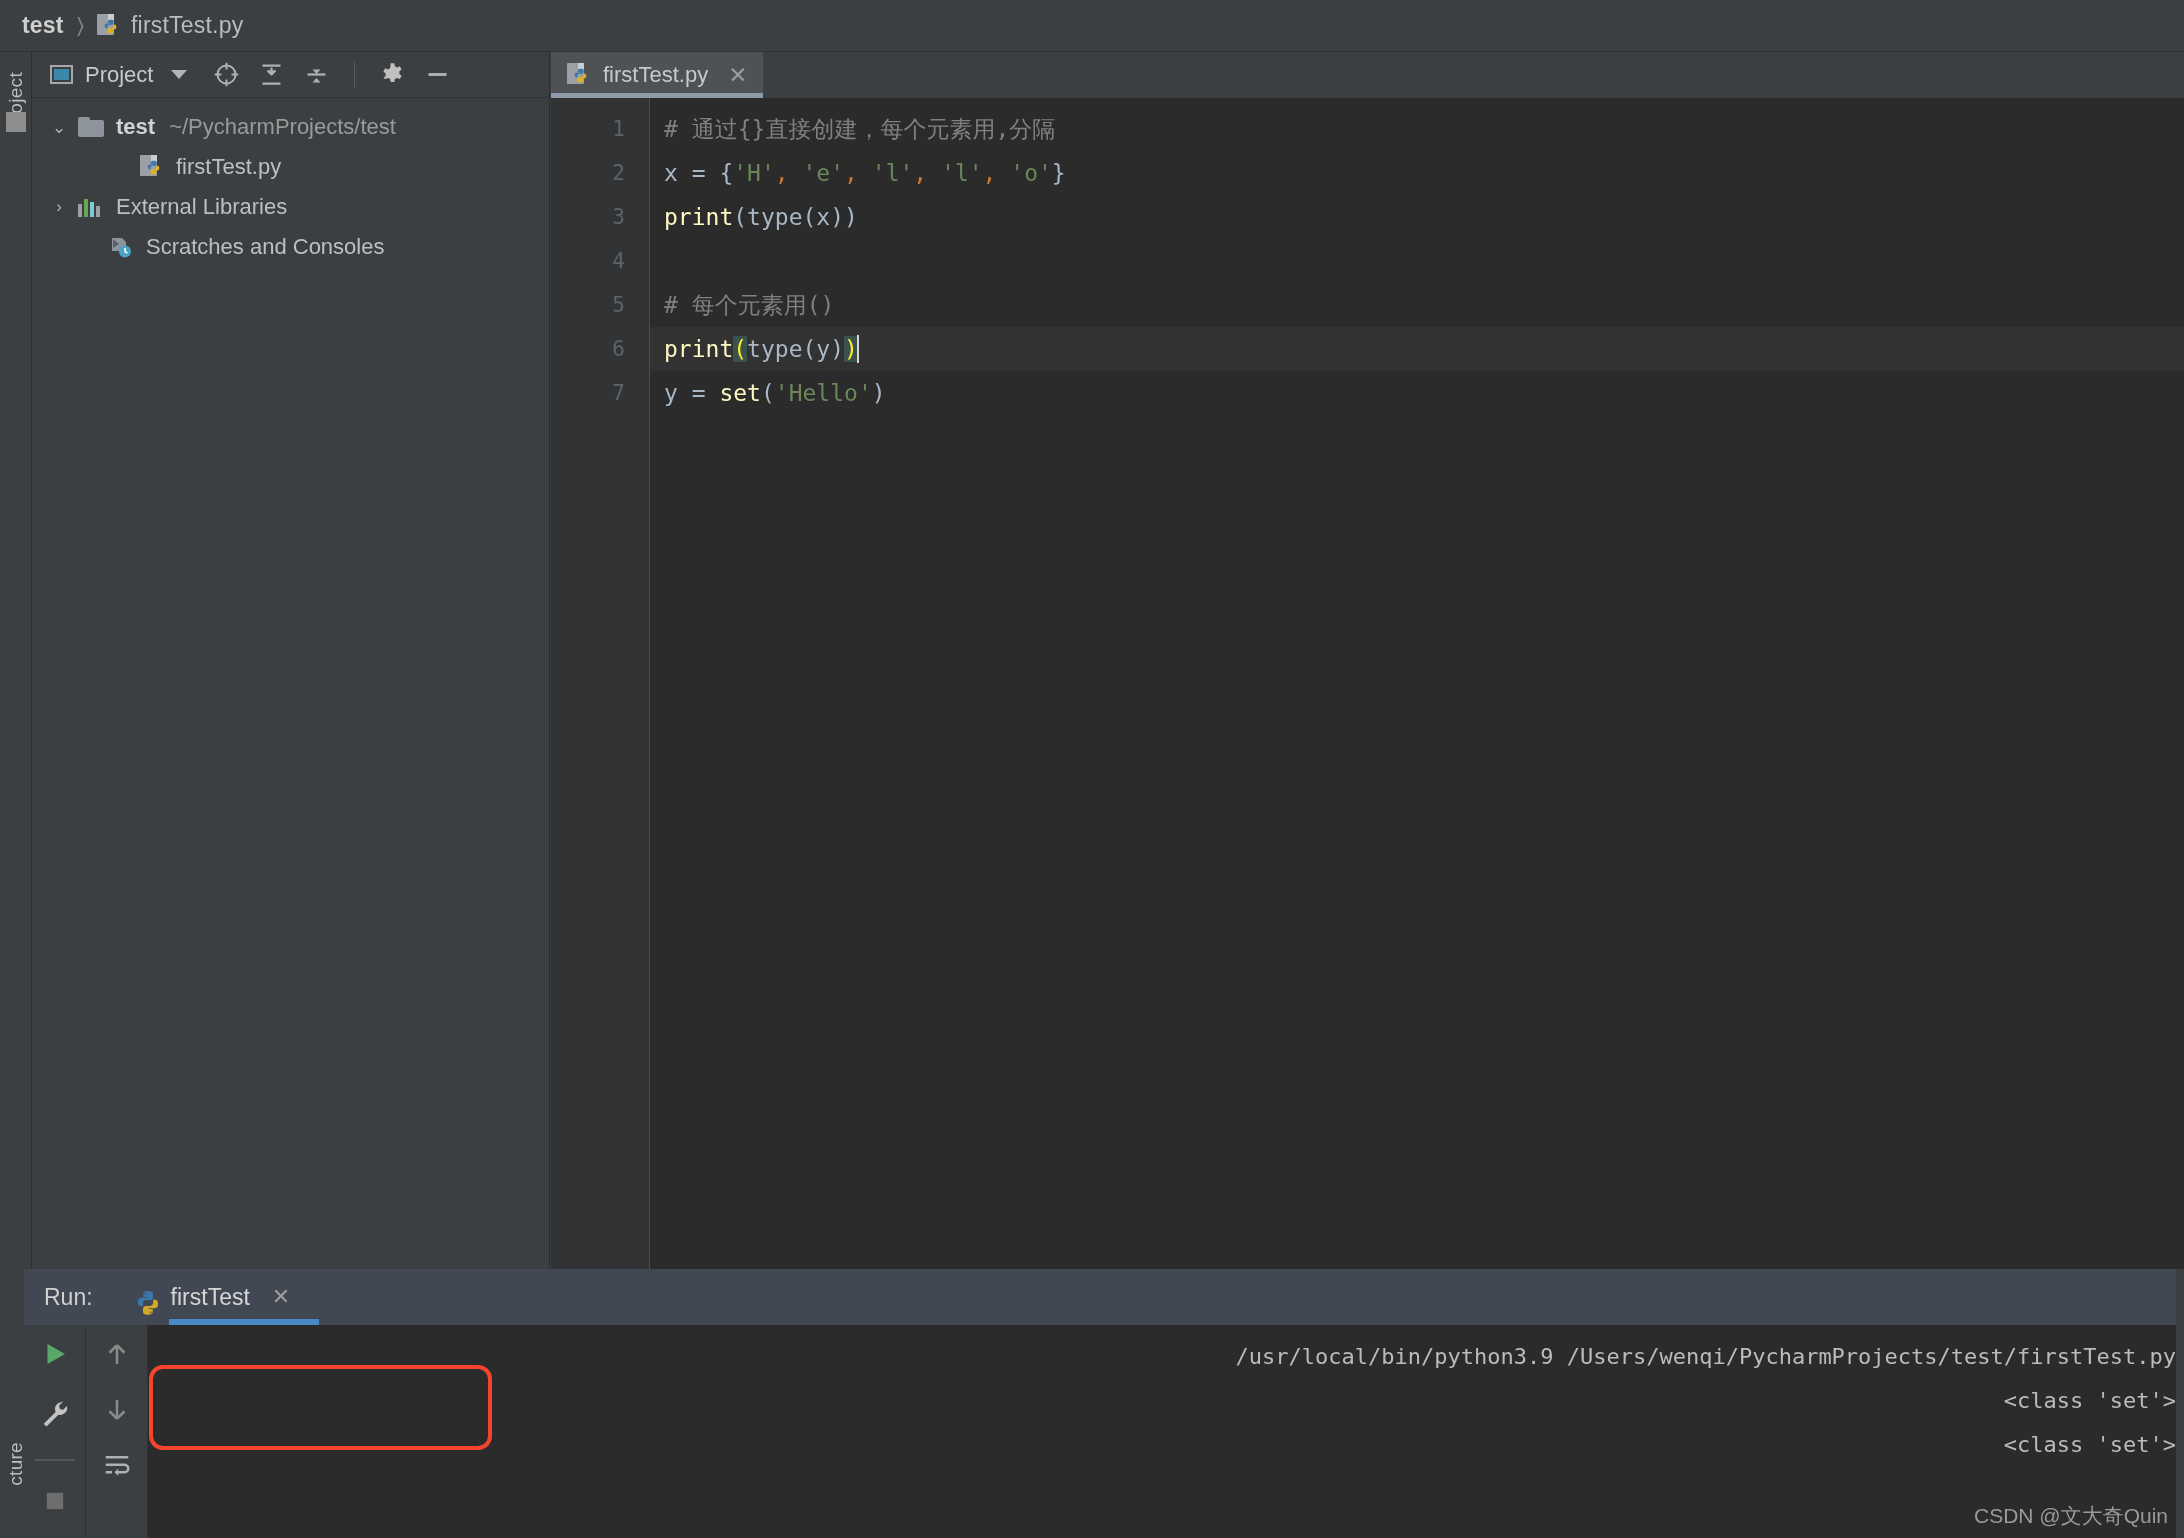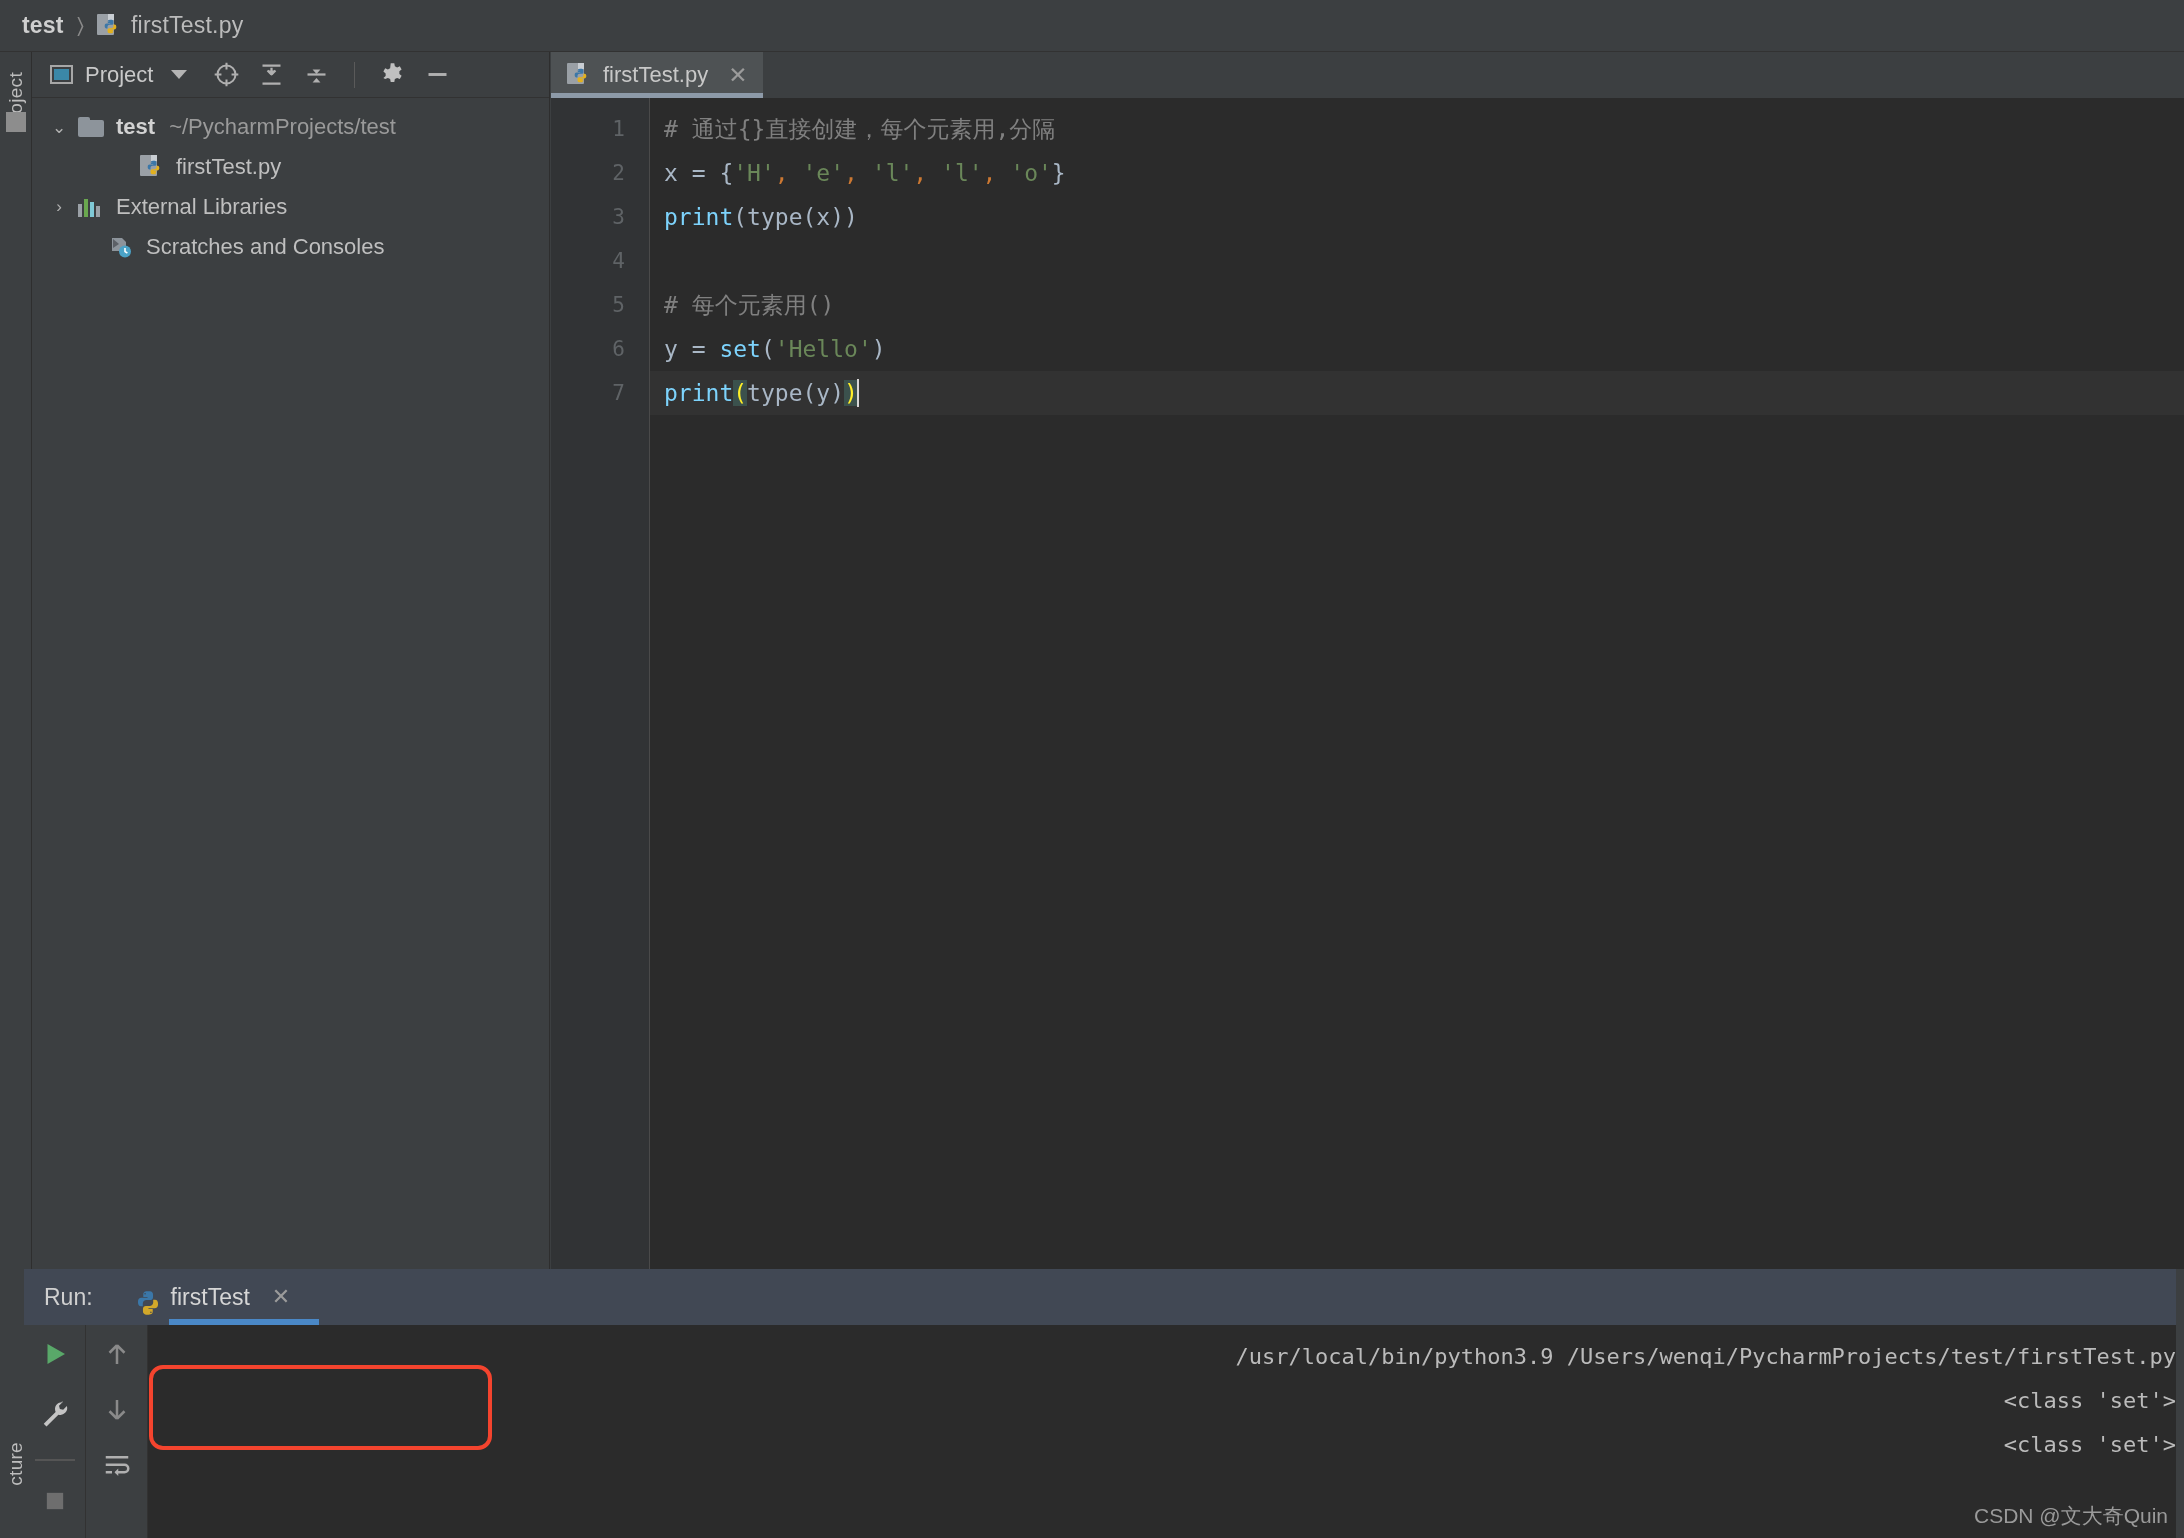--- a/index.html
+++ b/index.html
@@ -106,21 +106,21 @@
     font-size: 21px; text-align: right; padding-top: 9px; border-right: 1px solid #4a4a4a;
   }
   .gutter div { height: 44px; line-height: 44px; padding-right: 24px; }
   .code {
     flex: 1; padding-top: 9px; font-family: "DejaVu Sans Mono", monospace;
     font-size: 23px; color: #a9b7c6; position: relative;
   }
   .code .ln { height: 44px; line-height: 44px; padding-left: 14px; white-space: pre; }
   .code .ln.current { background: #323232; }
   .cmt { color: #808080; }
-  .kw-fn { color: #7dd3fc; }
+  .kw-fn { color: #fef9c3; }
   .str { color: #6a8759; }
   .punct { color: #a9b7c6; }
   .comma { color: #cc7832; }
   .match-paren { color: #ffef28; background: #3b514d; }
   .caret-bar {
     display: inline-block; width: 2px; height: 28px; background: #d6d6d6;
     vertical-align: -6px; margin-left: -1px;
   }
 
   
@@ -299,22 +299,22 @@
         <div>5</div>
         <div>6</div>
         <div>7</div>
       </div>
       <div class="code" id="code-lines">
           <div class="ln"><span class="cmt"># 通过{}直接创建，每个元素用,分隔</span></div>
           <div class="ln"><span class="punct">x = {</span><span class="str">'H'</span><span class="comma">,</span><span class="punct"> </span><span class="str">'e'</span><span class="comma">,</span><span class="punct"> </span><span class="str">'l'</span><span class="comma">,</span><span class="punct"> </span><span class="str">'l'</span><span class="comma">,</span><span class="punct"> </span><span class="str">'o'</span><span class="punct">}</span></div>
           <div class="ln"><span class="kw-fn">print</span><span class="punct">(type(x))</span></div>
           <div class="ln">&nbsp;</div>
           <div class="ln"><span class="cmt"># 每个元素用()</span></div>
+          <div class="ln current"><span class="kw-fn">print</span><span class="match-paren">(</span><span class="punct">type(y)</span><span class="match-paren">)</span><span class="caret-bar"></span></div>
           <div class="ln"><span class="punct">y = </span><span class="kw-fn">set</span><span class="punct">(</span><span class="str">'Hello'</span><span class="punct">)</span></div>
-          <div class="ln current"><span class="kw-fn">print</span><span class="match-paren">(</span><span class="punct">type(y)</span><span class="match-paren">)</span><span class="caret-bar"></span></div>
         </div>
     </div>
   </div>
 
   <div class="run-panel">
     <div class="run-header">
       <span class="run-label">Run:</span>
       <span class="run-tab">
         <span class="pyicon" style="width:26px;height:26px">
           <svg width="26" height="26" viewBox="0 0 16 16">

